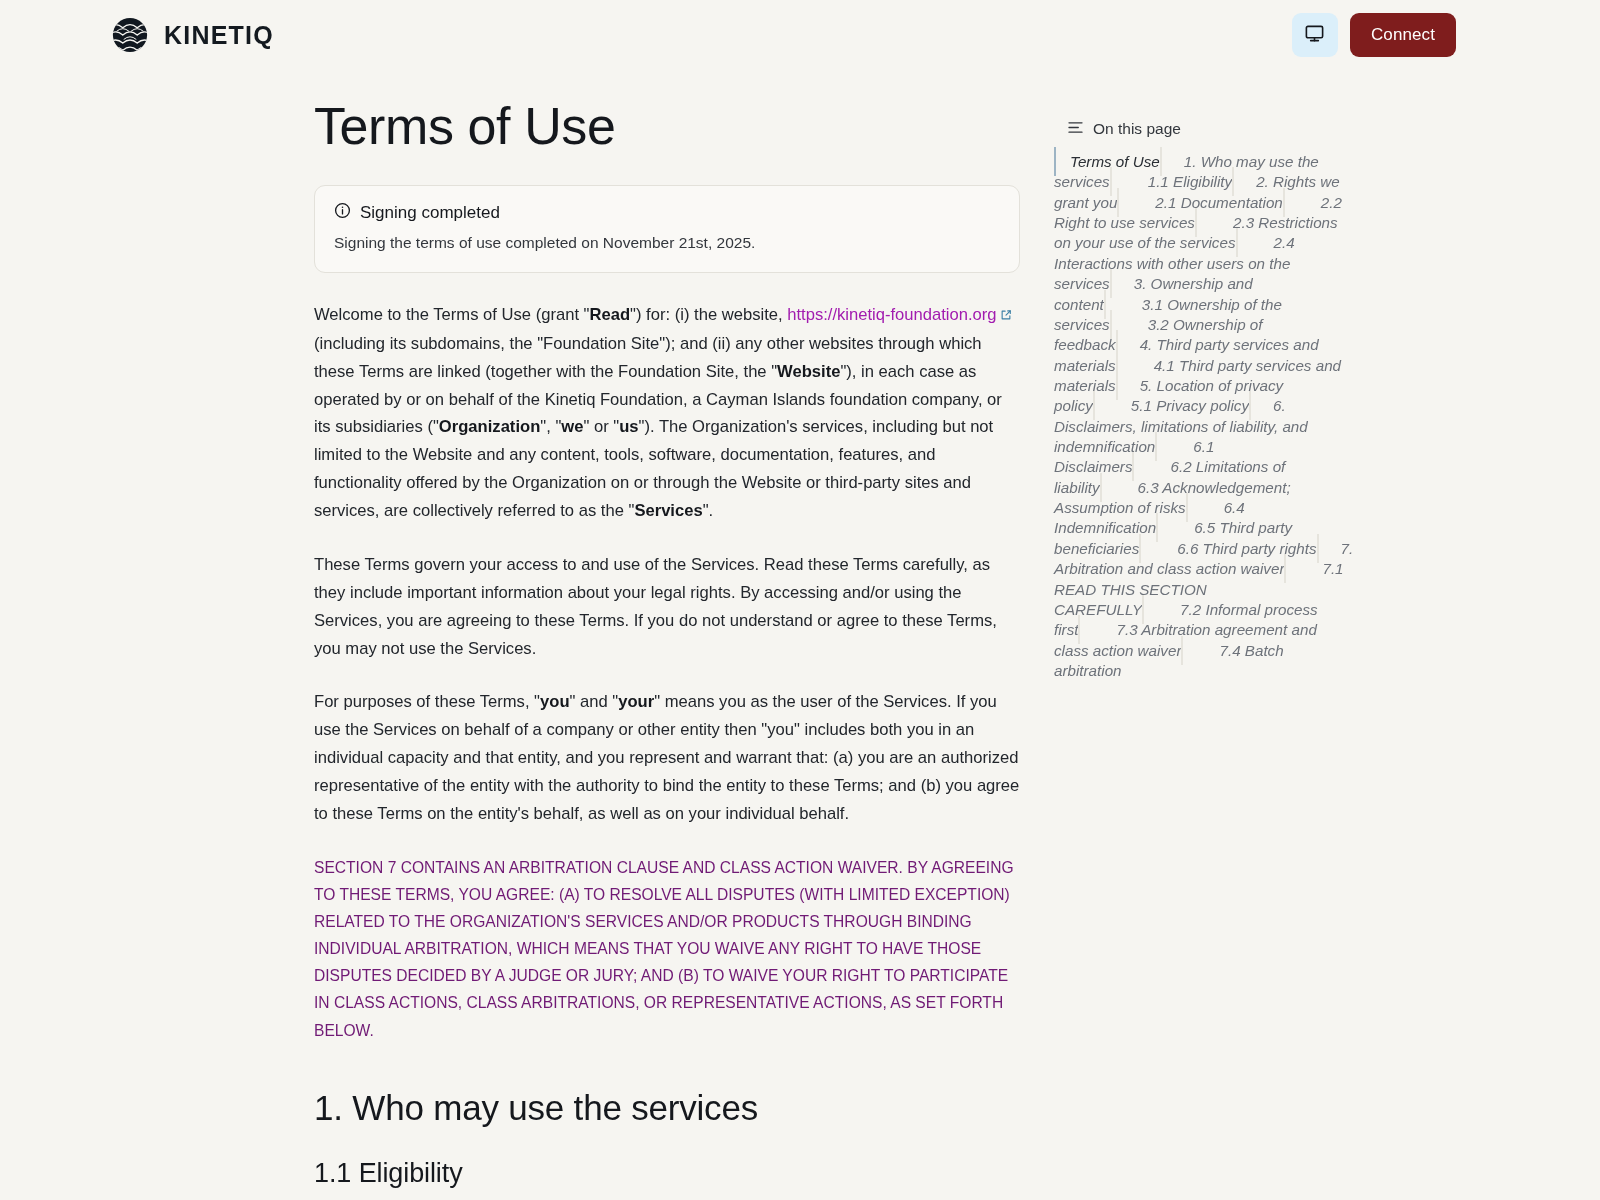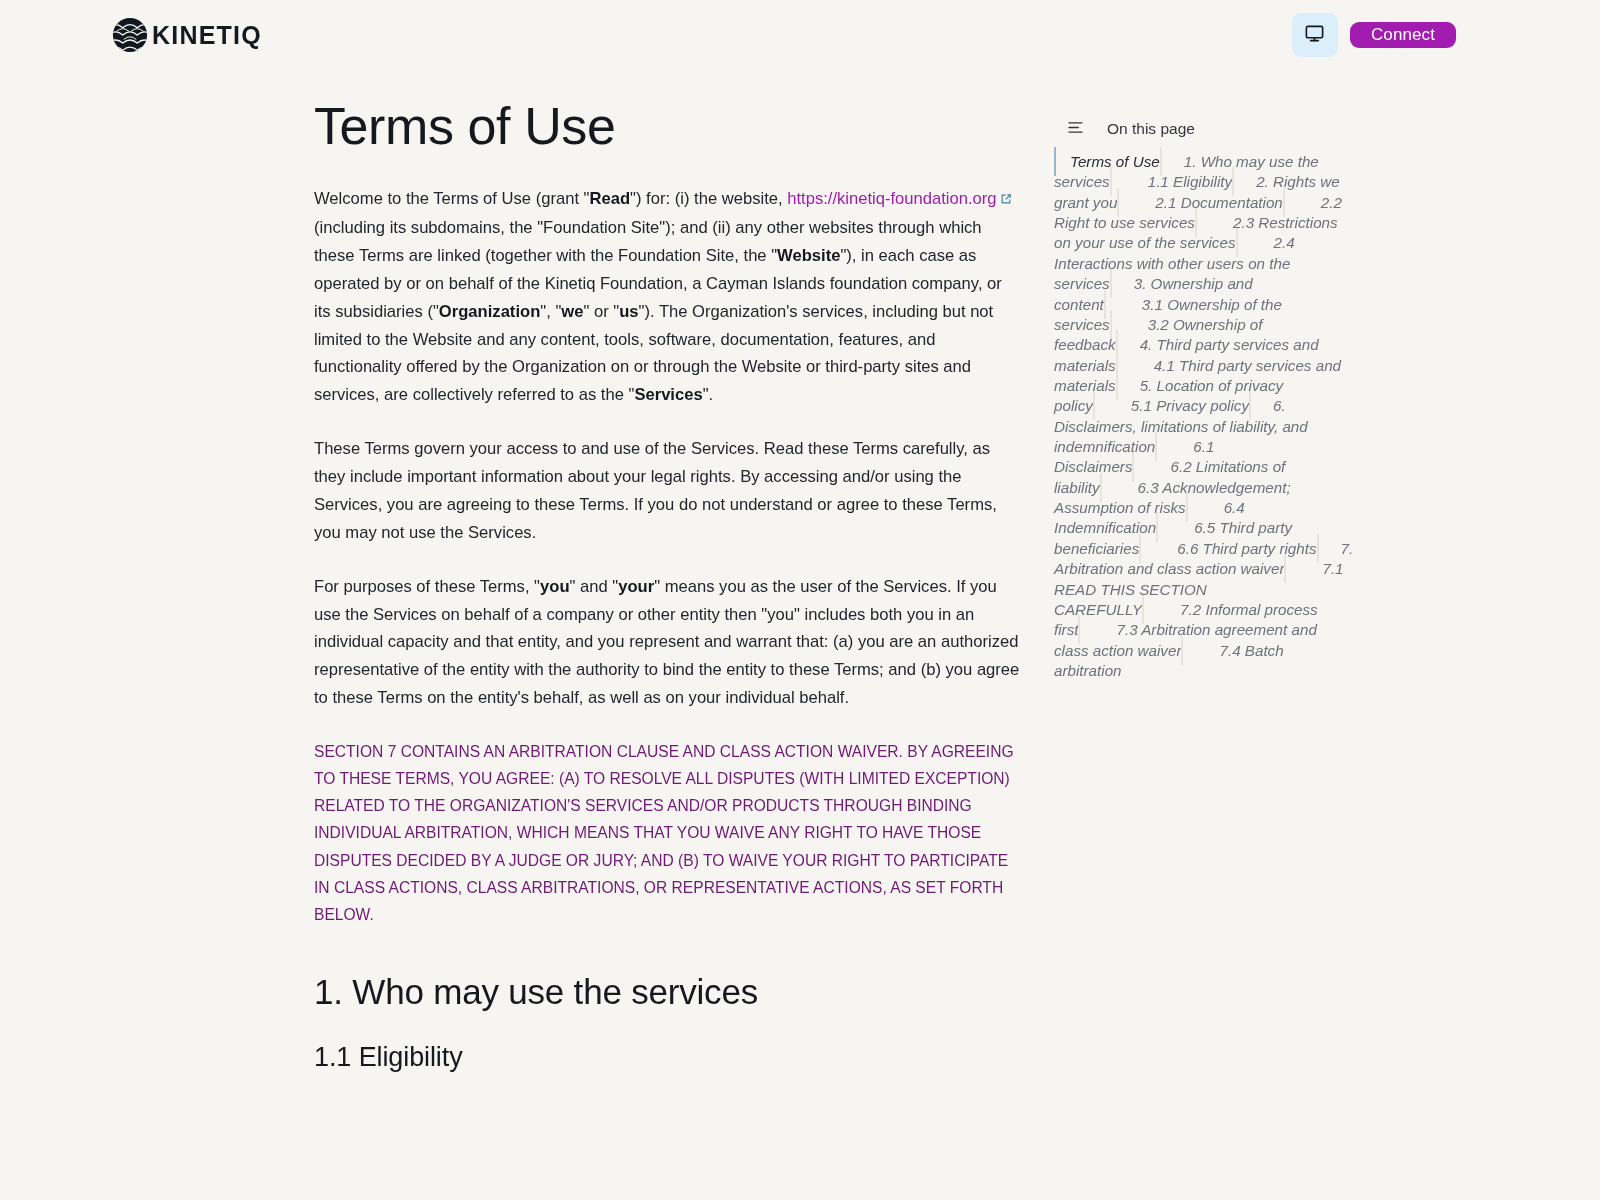--- a/index.html
+++ b/index.html
@@ -13,21 +13,21 @@
   }
 
   
   .header {
     position: relative;
     height: 70px;
     display: flex;
     align-items: center;
     padding: 0 144px 0 112px;
   }
-  .brand { display: flex; align-items: center; gap: 4px; }
+  .brand { display: flex; align-items: center; gap: 16px; }
   .brand-mark { width: 36px; height: 36px; display: block; }
   .brand-word {
     font-size: 25px;
     font-weight: 700;
     letter-spacing: 1.2px;
     color: #141a20;
     font-family: "Liberation Sans", sans-serif;
   }
   .header-right {
     margin-left: auto;
@@ -38,24 +38,24 @@
   .icon-btn {
     width: 46px; height: 44px;
     border-radius: 9px;
     background: #dbeffa;
     border: none;
     display: flex; align-items: center; justify-content: center;
     cursor: pointer;
     padding: 0;
   }
   .connect-btn {
-    height: 26px;
+    height: 44px;
     padding: 0 21px;
     border-radius: 9px;
-    background: #a21caf;
+    background: #7f1d1d;
     color: #ffffff;
     border: none;
     font-size: 17px;
     font-family: "Liberation Sans", sans-serif;
     cursor: pointer;
     letter-spacing: .1px;
   }
 
   
   .layout {
@@ -120,21 +120,21 @@
   h3.sub {
     font-size: 27px;
     font-weight: 400;
     margin: 30px 0 22px 0;
     letter-spacing: -0.1px;
     color: #15181d;
   }
 
   
   .toc-head {
-    display: flex; align-items: center; gap: 24px;
+    display: flex; align-items: center; gap: 10px;
     font-size: 15.5px; color: #33373d;
     margin-bottom: 14px;
     padding-left: 14px;
   }
   .toc-list { position: relative; font-style: italic; }
   .toc-item {
     position: relative;
     font-size: 15.2px;
     line-height: 1.34;
     color: #6d727a;
@@ -186,20 +186,33 @@
     <button class="connect-btn">Connect</button>
   </div>
 </div>
 
 <div class="layout">
 
   <main class="content">
 
     <h1 class="page-title">Terms of Use</h1>
 
+    <div class="notice">
+      <div class="notice-head">
+        <span>
+          <svg width="17" height="17" viewBox="0 0 18 18" fill="none" stroke="#15181d" stroke-width="1.4">
+            <circle cx="9" cy="9" r="7.3"></circle>
+            <line x1="9" y1="8.2" x2="9" y2="12.6" stroke-linecap="round"></line>
+            <circle cx="9" cy="5.6" r="0.85" fill="#15181d" stroke="none"></circle>
+          </svg>
+        </span>
+        <span>Signing completed</span>
+      </div>
+      <div class="notice-body">Signing the terms of use completed on November 21st, 2025.</div>
+    </div>
 
     <p class="para"><span>Welcome to the Terms of Use (grant "</span><b>Read</b><span>") for: (i) the website, </span><a class="ext" href="#"><span>https://kinetiq-foundation.org</span><span class="ext-ico"><svg width="12" height="12" viewBox="0 0 14 14" fill="none" stroke="#3b7fa5" stroke-width="1.3" stroke-linecap="round" stroke-linejoin="round">
               <path d="M6 2.5H2.5v9h9V8"></path>
               <path d="M9 2.2h3v3"></path>
               <path d="M12 2.2L7 7.2"></path>
             </svg></span></a><span> (including its subdomains, the "Foundation Site"); and (ii) any other websites through which these Terms are linked (together with the Foundation Site, the "</span><b>Website</b><span>"), in each case as operated by or on behalf of the Kinetiq Foundation, a Cayman Islands foundation company, or its subsidiaries ("</span><b>Organization</b><span>", "</span><b>we</b><span>" or "</span><b>us</b><span>"). The Organization's services, including but not limited to the Website and any content, tools, software, documentation, features, and functionality offered by the Organization on or through the Website or third-party sites and services, are collectively referred to as the "</span><b>Services</b><span>".</span></p>
 
     <p class="para">These Terms govern your access to and use of the Services. Read these Terms carefully, as they include important information about your legal rights. By accessing and/or using the Services, you are agreeing to these Terms. If you do not understand or agree to these Terms, you may not use the Services.</p>
 
     <p class="para"><span>For purposes of these Terms, "</span><b>you</b><span>" and "</span><b>your</b><span>" means you as the user of the Services. If you use the Services on behalf of a company or other entity then "you" includes both you in an individual capacity and that entity, and you represent and warrant that: (a) you are an authorized representative of the entity with the authority to bind the entity to these Terms; and (b) you agree to these Terms on the entity's behalf, as well as on your individual behalf.</span></p>

